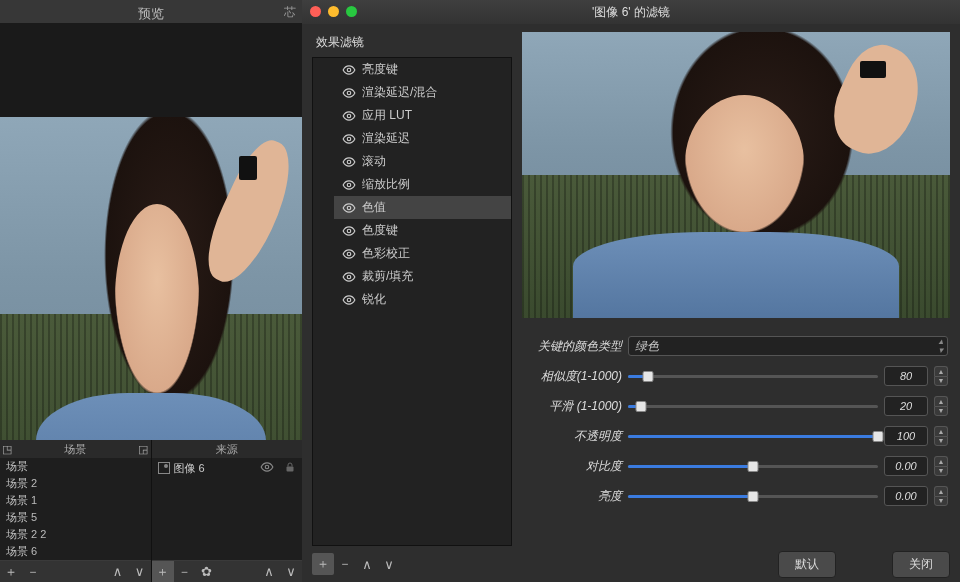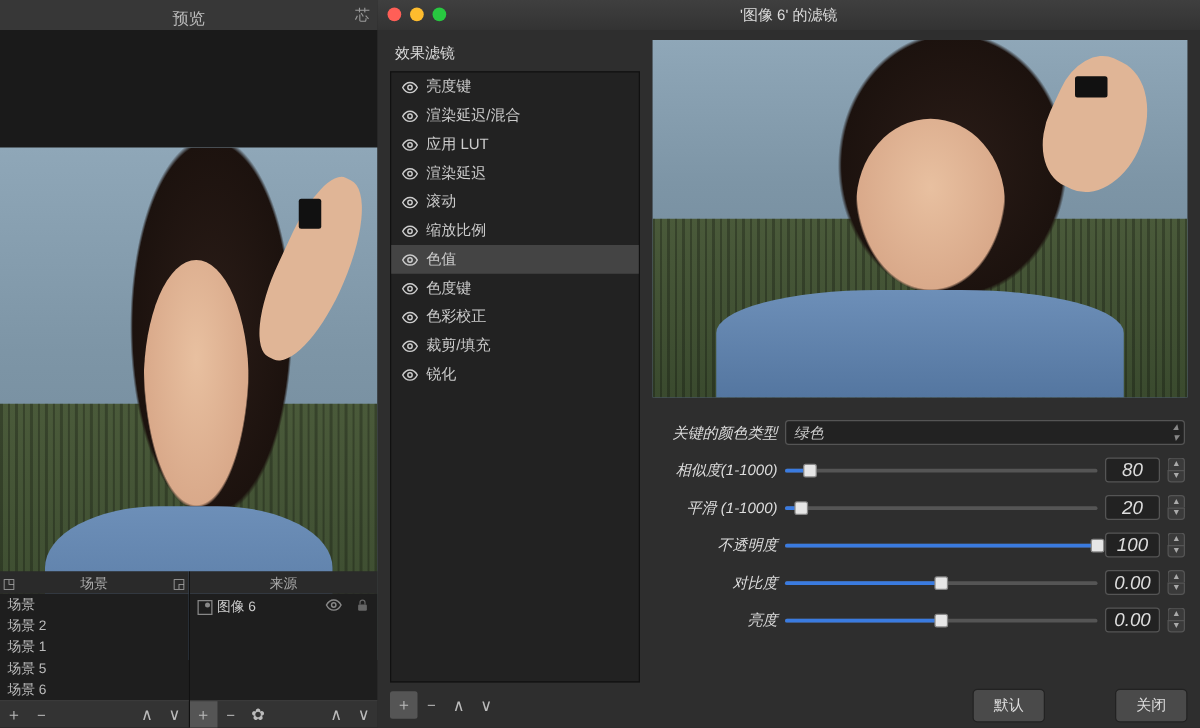--- a/index.html
+++ b/index.html
@@ -32,37 +32,37 @@
   .tb-spacer { flex:1; }
 
   .right-pane { position: absolute; left: 302px; top: 0; width: 658px; height: 582px; background: #2e2e2e; display: flex; flex-direction: column; }
   .titlebar { height: 24px; background: linear-gradient(#3f3f3f,#333); display: flex; align-items: center; justify-content: center; color: #ddd; font-size: 12px; position: relative; }
   .traffic { position: absolute; left: 8px; top: 6px; display: flex; gap: 7px; }
   .dot { width: 11px; height: 11px; border-radius: 50%; }
   .dot.r { background: #ff5f57; } .dot.y { background: #febc2e; } .dot.g { background: #28c840; }
   .main-body { flex:1; display:flex; padding:8px 10px 0 10px; gap:10px; }
   .filter-col { width:200px; display:flex; flex-direction:column; }
   .filter-title { font-size:12px; color:#ddd; padding:2px 4px 6px 4px; }
-  .filter-list { flex:1; background:#222; border:1px solid #111; }
+  .filter-list { flex:1; background:#222; border:1px solid #111;padding-left:21px; }
   .filter-list .frow { display:flex; align-items:center; gap:6px; padding:3px 8px; font-size:12px; color:#ccc; cursor:pointer; }
   .filter-list .frow.selected { background:#444; }
   .eye { width:14px; height:14px; display:inline-flex; align-items:center; justify-content:center; }
   .eye svg { width:14px; height:14px; }
   .preview-col { flex:1; display:flex; flex-direction:column; }
   .big-preview { height:286px; background:#111; position:relative; }
   .params { margin-top:18px; display:flex; flex-direction:column; gap:10px; padding-right:2px; }
   .param-row { display:flex; align-items:center; gap:6px;font-style:italic; }
   .param-label { width:100px; text-align:right; font-size:12px; color:#ddd; }
   .select-box { flex:1; height:20px; background:#222; border:1px solid #555; border-radius:3px; display:flex; align-items:center; padding:0 6px; font-size:12px; color:#ccc; position:relative; }
   .select-box .caret { position:absolute; right:4px; color:#888; font-size:9px; line-height:1; display:flex; flex-direction:column; }
   .slider-wrap { flex:1; height:20px; display:flex; align-items:center; position:relative; }
   .track { flex:1; height:3px; background:#555; position:relative; border-radius:2px; }
   .fill { position:absolute; left:0; top:0; height:3px; background:#3a7be0; border-radius:2px; }
   .thumb { position:absolute; top:-4px; width:11px; height:11px; background:#e6e6e6; border-radius:2px; transform:translateX(-50%); border:1px solid #888; }
-  .numbox { width:44px; height:20px; background:#222; border:1px solid #555; border-radius:3px; display:flex; align-items:center; justify-content:center; font-size:15px; color:#ddd; }
+  .numbox { width:44px; height:20px; background:#222; border:1px solid #555; border-radius:3px; display:flex; align-items:center; justify-content:center; font-size:11px; color:#ddd; }
   .stepper { width:14px; height:20px; display:flex; flex-direction:column; }
   .stepper div { flex:1; background:#3a3a3a; border:1px solid #555; display:flex; align-items:center; justify-content:center; font-size:7px; color:#aaa; cursor:pointer; }
   .stepper div:first-child { border-bottom:none; border-radius:3px 3px 0 0; }
   .stepper div:last-child { border-radius:0 0 3px 3px; }
   .bottom-bar { height:36px; display:flex; align-items:center; padding:0 10px; gap:8px; }
   .bottom-bar .left-ctrls { display:flex; gap:0; align-items:center; }
   .bottom-bar .btn { padding:4px 16px; background:#4a4a4a; border:1px solid #222; border-radius:4px; color:#ddd; font-size:12px; cursor:pointer; }
   .bb-btn { width:22px; height:22px; display:flex; align-items:center; justify-content:center; color:#bbb; font-size:13px; cursor:pointer; }
   .bb-btn.hl { background:#555; border-radius:2px; }
 
@@ -111,20 +111,21 @@
       <div class="col-head">
         <span class="corner-left">◳</span>
         <span>场景</span>
         <span class="corner-right">◲</span>
       </div>
       <div class="list" id="scene-list">
           <div class="row">场景</div>
           <div class="row">场景 2</div>
           <div class="row">场景 1</div>
           <div class="row">场景 5</div>
+          <div class="row">场景 2 2</div>
           <div class="row">场景 6</div>
         </div>
       <div class="toolbar">
         <div class="tb-btn">＋</div>
         <div class="tb-btn">－</div>
         <div class="tb-spacer"></div>
         <div class="tb-btn">∧</div>
         <div class="tb-btn">∨</div>
       </div>
     </div>

